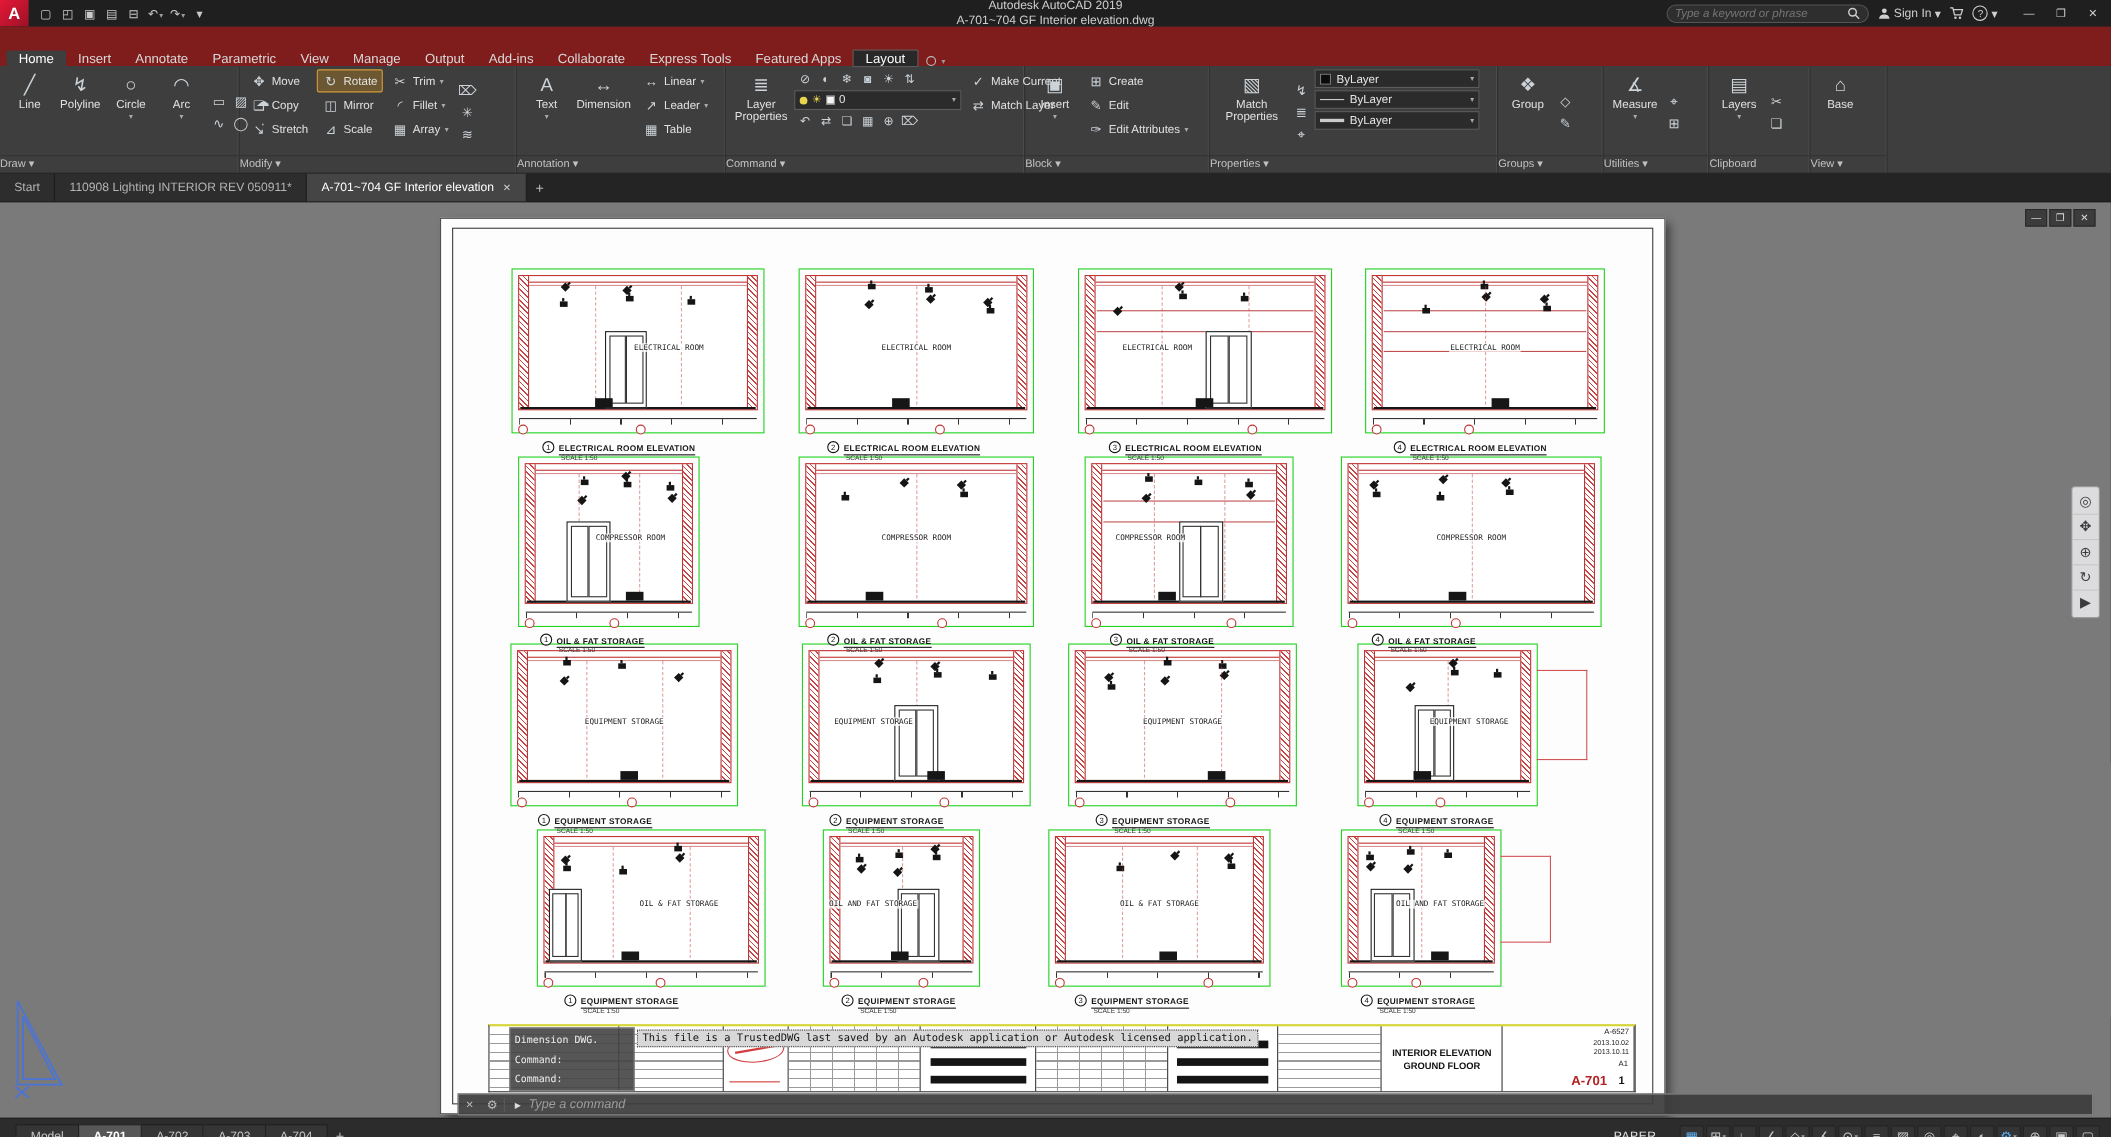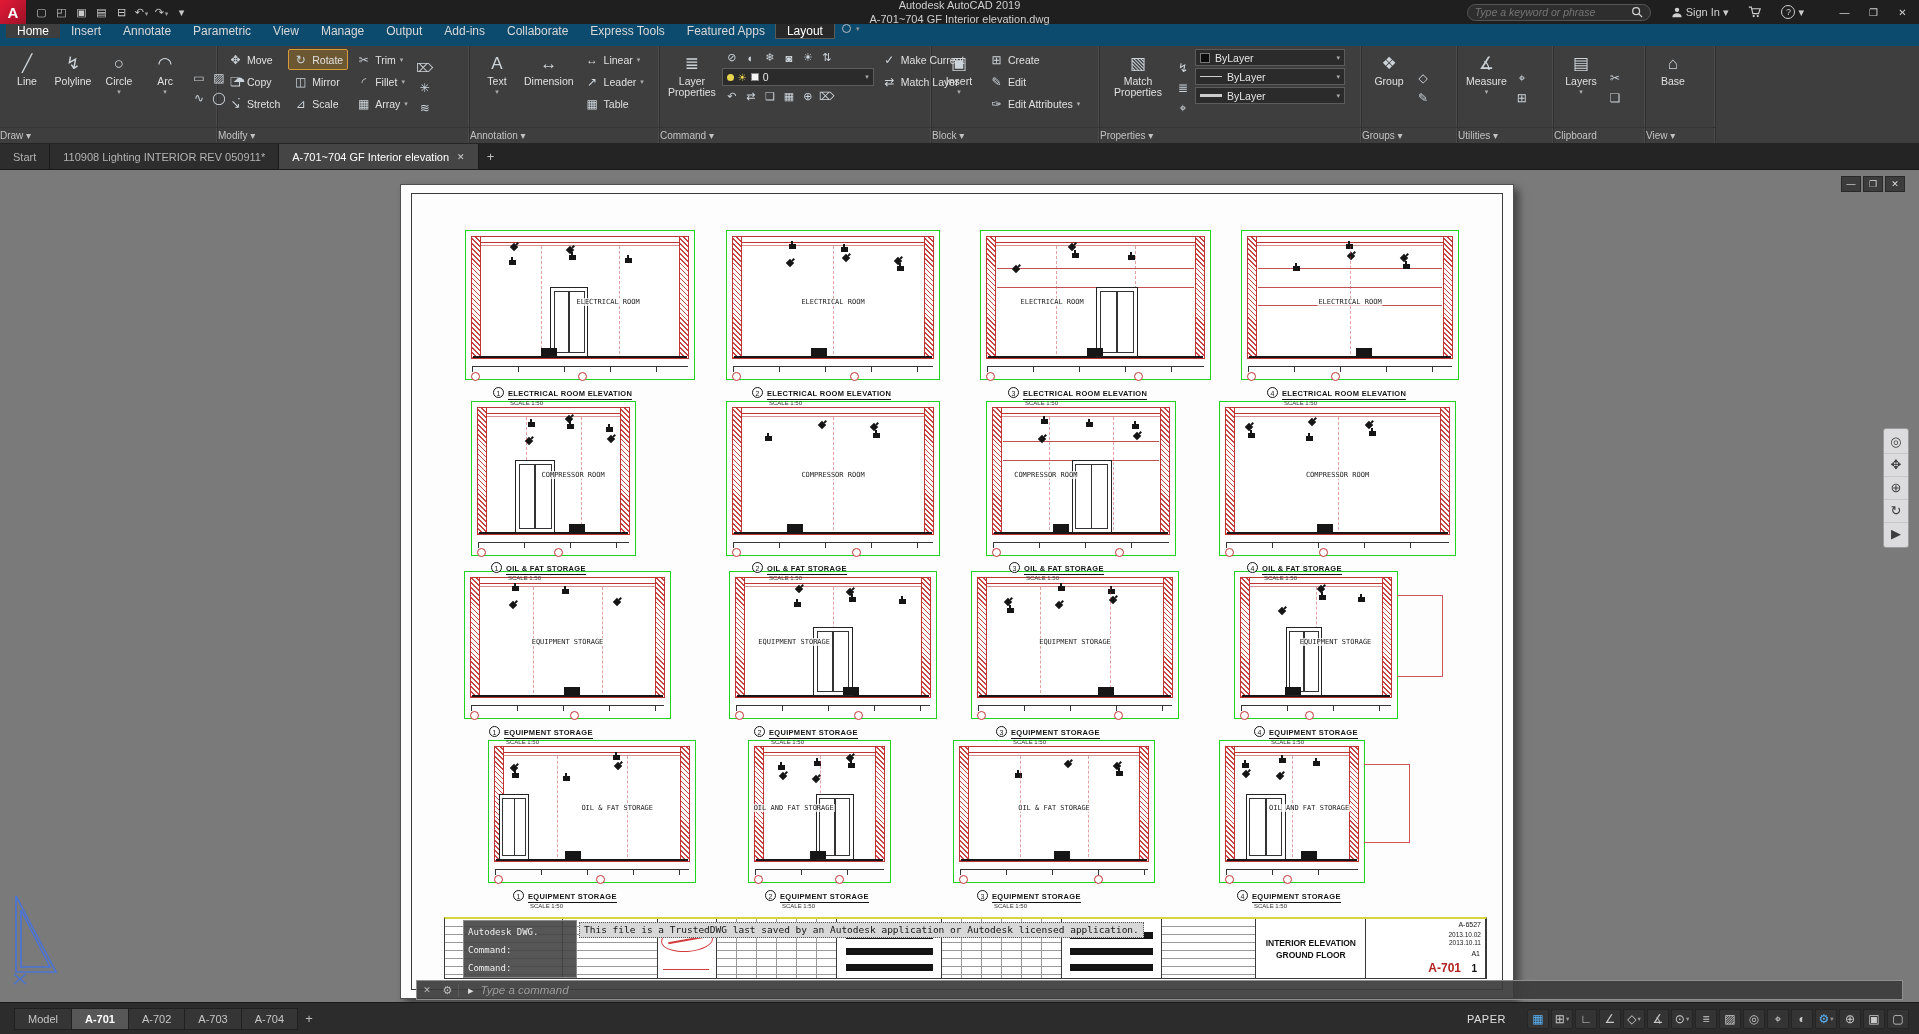--- a/index.html
+++ b/index.html
@@ -8,33 +8,33 @@
 
   
   #titlebar{position:relative;height:24px;background:#1f1f1f;display:flex;align-items:center;z-index:20}
   .acad-logo{width:26px;height:24px;background:linear-gradient(135deg,#e51937,#9c1126);color:#fff;
     font-weight:bold;font-size:15px;display:flex;align-items:center;justify-content:center}
   #qat{display:flex;align-items:center;gap:1px;padding:0 6px;color:#c9c9c9}
   #qat .qi{min-width:19px;text-align:center;font-size:11px;cursor:default}
   #qat .mini,.rtab-opts .mini{font-size:7px;color:#9a9a9a;margin-left:1px}
   .tb-title{position:absolute;left:0;right:0;top:0;height:24px;display:flex;align-items:center;justify-content:center;
     gap:14px;color:#cfcfcf;font-size:11px;pointer-events:none}
-  #tb-right{margin-left:auto;display:flex;align-items:center;gap:20px;padding-right:2px;z-index:2}
+  #tb-right{margin-left:auto;display:flex;align-items:center;gap:8px;padding-right:2px;z-index:2}
   .search-box{display:flex;align-items:center;width:184px;height:17px;background:#2e2e2e;border:1px solid #555;
     border-radius:9px;padding:0 7px;gap:5px}
   .search-box input{flex:1;background:transparent;border:none;outline:none;color:#bbb;font-style:italic;
     font-size:10.5px;font-family:"Liberation Sans",sans-serif}
   .tb-ic{display:flex;align-items:center;gap:3px;color:#cfcfcf;font-size:11px}
   .help-circ{width:14px;height:14px;border:1.4px solid #cfcfcf;border-radius:50%;font-size:9px;display:flex;
     align-items:center;justify-content:center}
   .winbtns{display:flex;margin-left:6px}
   .winbtns span{width:29px;height:24px;display:flex;align-items:center;justify-content:center;font-size:10px;color:#cfcfcf}
 
   
-  #ribbon-tabs{height:22px;background:#0c4a6e;display:flex;align-items:flex-start;padding-left:6px}
+  #ribbon-tabs{height:36px;background:#7f1d1d;display:flex;align-items:flex-end;padding-left:6px}
   .rtab{padding:0 11px;display:flex;align-items:center;font-size:12px;color:#d8d8d8;cursor:default}
   .rtab.active{background:#3e3e3e;color:#fff}
   .rtab.hl{background:#282828;outline:1px solid #5a5a5a;color:#fff}
   .rtab-opts{display:flex;align-items:center;gap:4px;padding:0 8px;color:#bbb}
   .rtab-opts .circ{width:9px;height:9px;border:1.5px solid #bbb;border-radius:50%;display:inline-block}
 
   
   #ribbon{height:98px;background:#3e3e3e;display:flex;align-items:stretch;border-bottom:1px solid #242424}
   .panel{display:flex;flex-direction:column;border-right:1px solid #303030;box-shadow:inset -1px 0 0 #4b4b4b}
   .panel-body{flex:1;display:flex;gap:3px;padding:3px 5px 0 5px;align-items:flex-start}
@@ -937,21 +937,21 @@
           <div>2013.10.02</div>
           <div>2013.10.11</div>
         </div>
         <div class="tb-size">A1</div>
         <div class="tb-sheetno">A-701</div>
         <div class="tb-rev">1</div>
       </div>
     </div>
 
   <div id="cmdhist">
-      <div class="chl">Autodesk DWG.</div>
+      <div class="chl">Dimension DWG.</div>
       <div class="chl">Command:</div>
       <div class="chl">Command:</div>
     </div>
   <div id="dwgmsg">This file is a TrustedDWG last saved by an Autodesk application or Autodesk licensed application.</div>
 
   <div id="dwctrl">
       <span class="dwc">—</span>
       <span class="dwc">❐</span>
       <span class="dwc">✕</span>
     </div>

